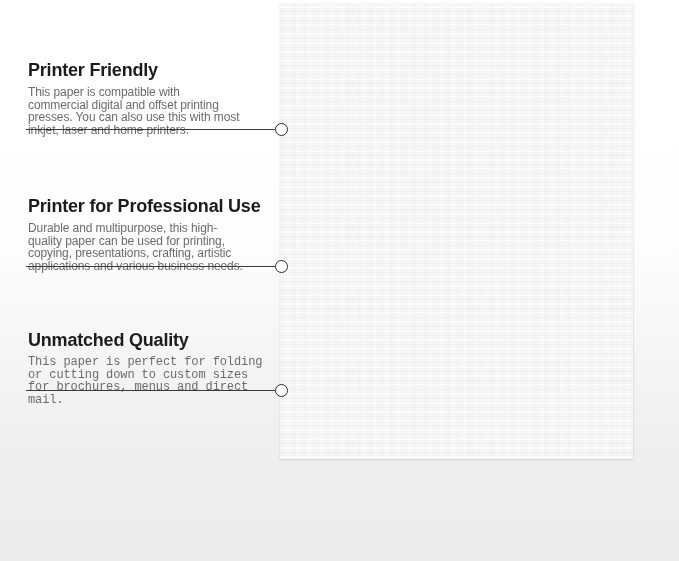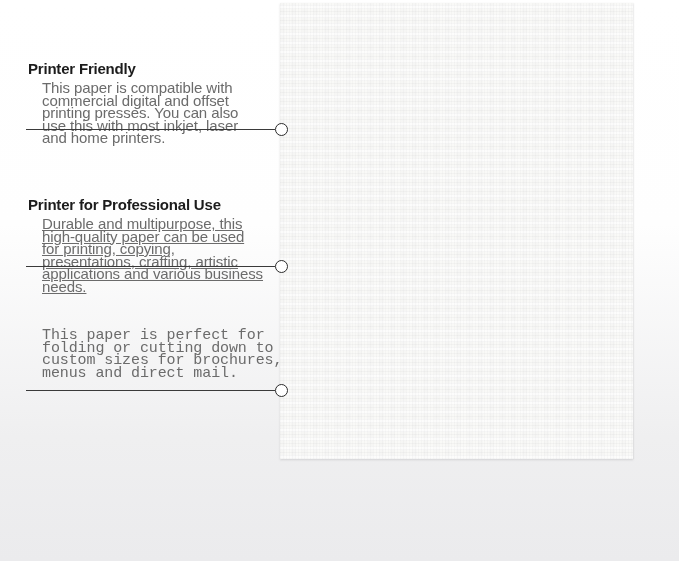--- a/index.html
+++ b/index.html
@@ -33,38 +33,38 @@
     box-shadow: 0 1px 2px rgba(90,90,95,0.18), 1px 0 1px rgba(120,120,125,0.06);
   }
 
   
   .feature {
     position: absolute;
     left: 26px;
     width: 260px;
   }
   .feature h2 {
-    font-size: 15px;
+    font-size: 18px;
     font-weight: 700;
     letter-spacing: -0.2px;
     color: #1c1c1c;
     margin-left: 2px;
     margin-bottom: 5px;
   }
   .feature p {
-    font-size: 15px;
+    font-size: 12px;
     line-height: 12.5px;
     letter-spacing: -0.1px;
     color: #6b6b6b;
-    margin-left: 16px;
+    margin-left: 2px;
   }
   .feature-1 { top: 60px; }
   .feature-1 p { width: 212px; }
   .feature-2 { top: 196px; }
-  .feature-2 p { width: 222px; text-decoration: underline; }
+  .feature-2 p { width: 222px; }
   .feature-3 { top: 330px; }
   .feature-3 p { width: 244px; font-family: Liberation Mono, monospace; }
 
   
   .connector {
     position: absolute;
     left: 26px;
     width: 262px;
     height: 14px;
     display: flex;
@@ -106,20 +106,21 @@
   <section class="feature feature-2">
     <h2>Printer for Professional Use</h2>
     <p>Durable and multipurpose, this high-quality paper can be used for printing, copying, presentations, crafting, artistic applications and various business needs.</p>
   </section>
   <div class="connector connector-2">
     <div class="line"></div>
     <div class="dot"></div>
   </div>
 
   <section class="feature feature-3">
+    <h2>Unmatched Quality</h2>
     <p>This paper is perfect for folding or cutting down to custom sizes for brochures, menus and direct mail.</p>
   </section>
   <div class="connector connector-3">
     <div class="line"></div>
     <div class="dot"></div>
   </div>
 
 </div>
 
 </body></html>

